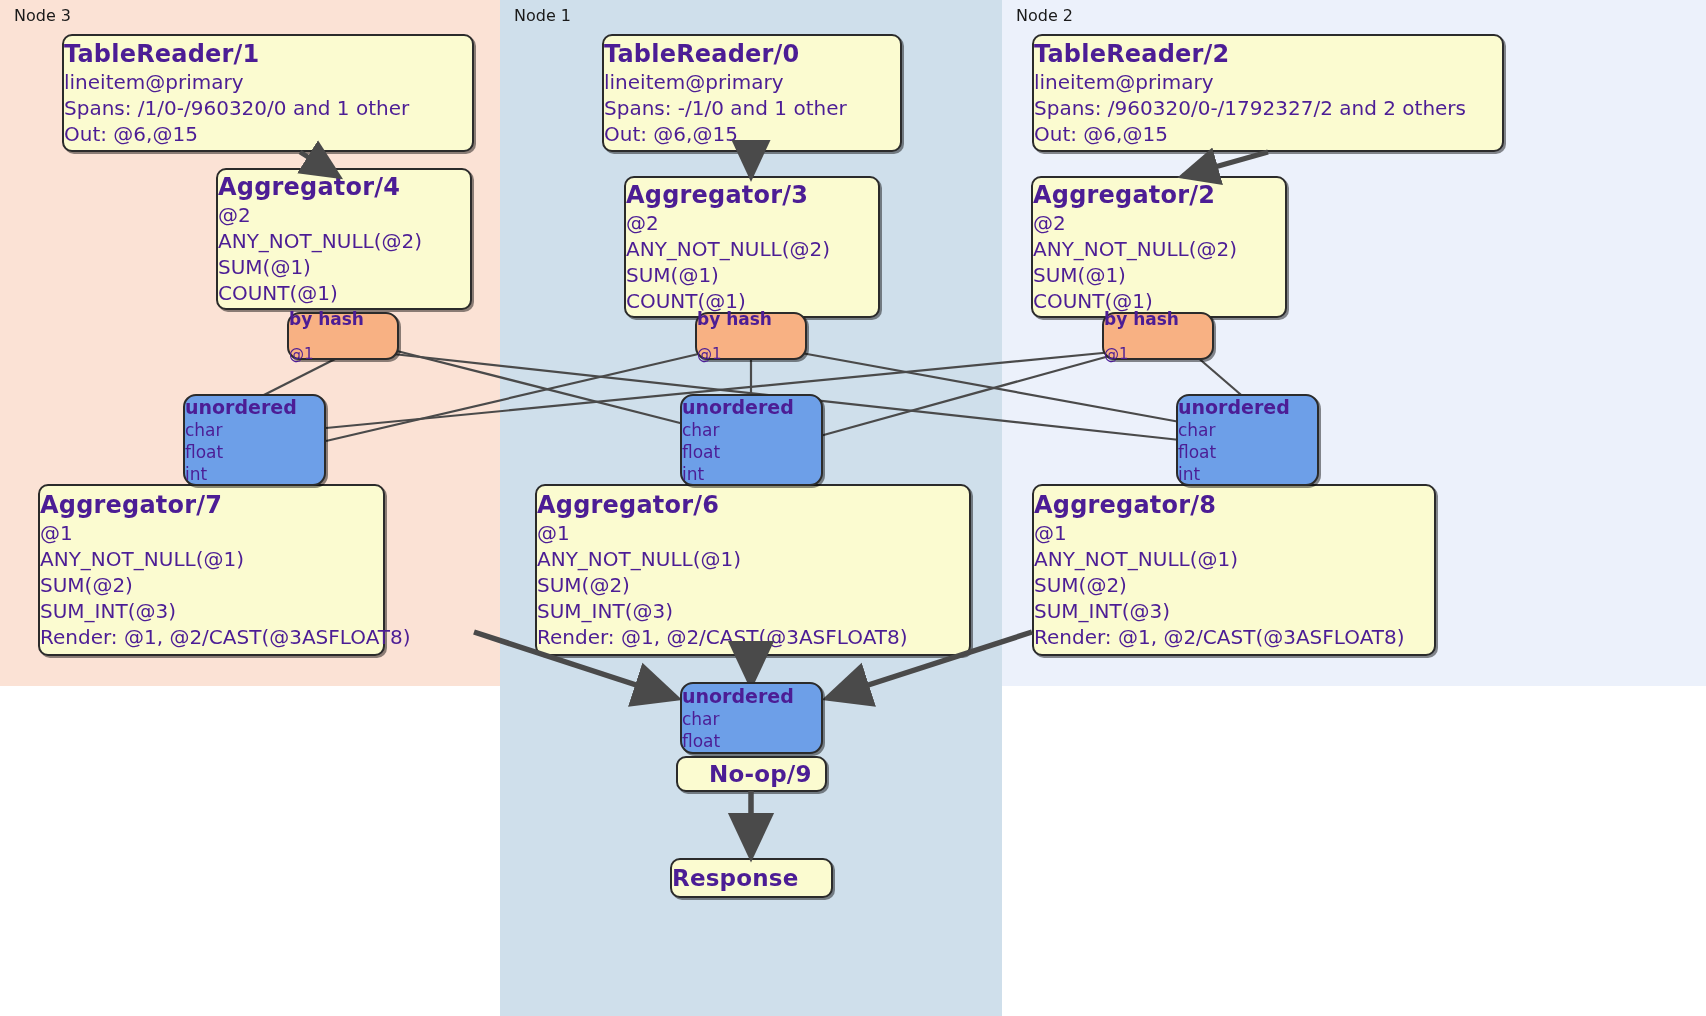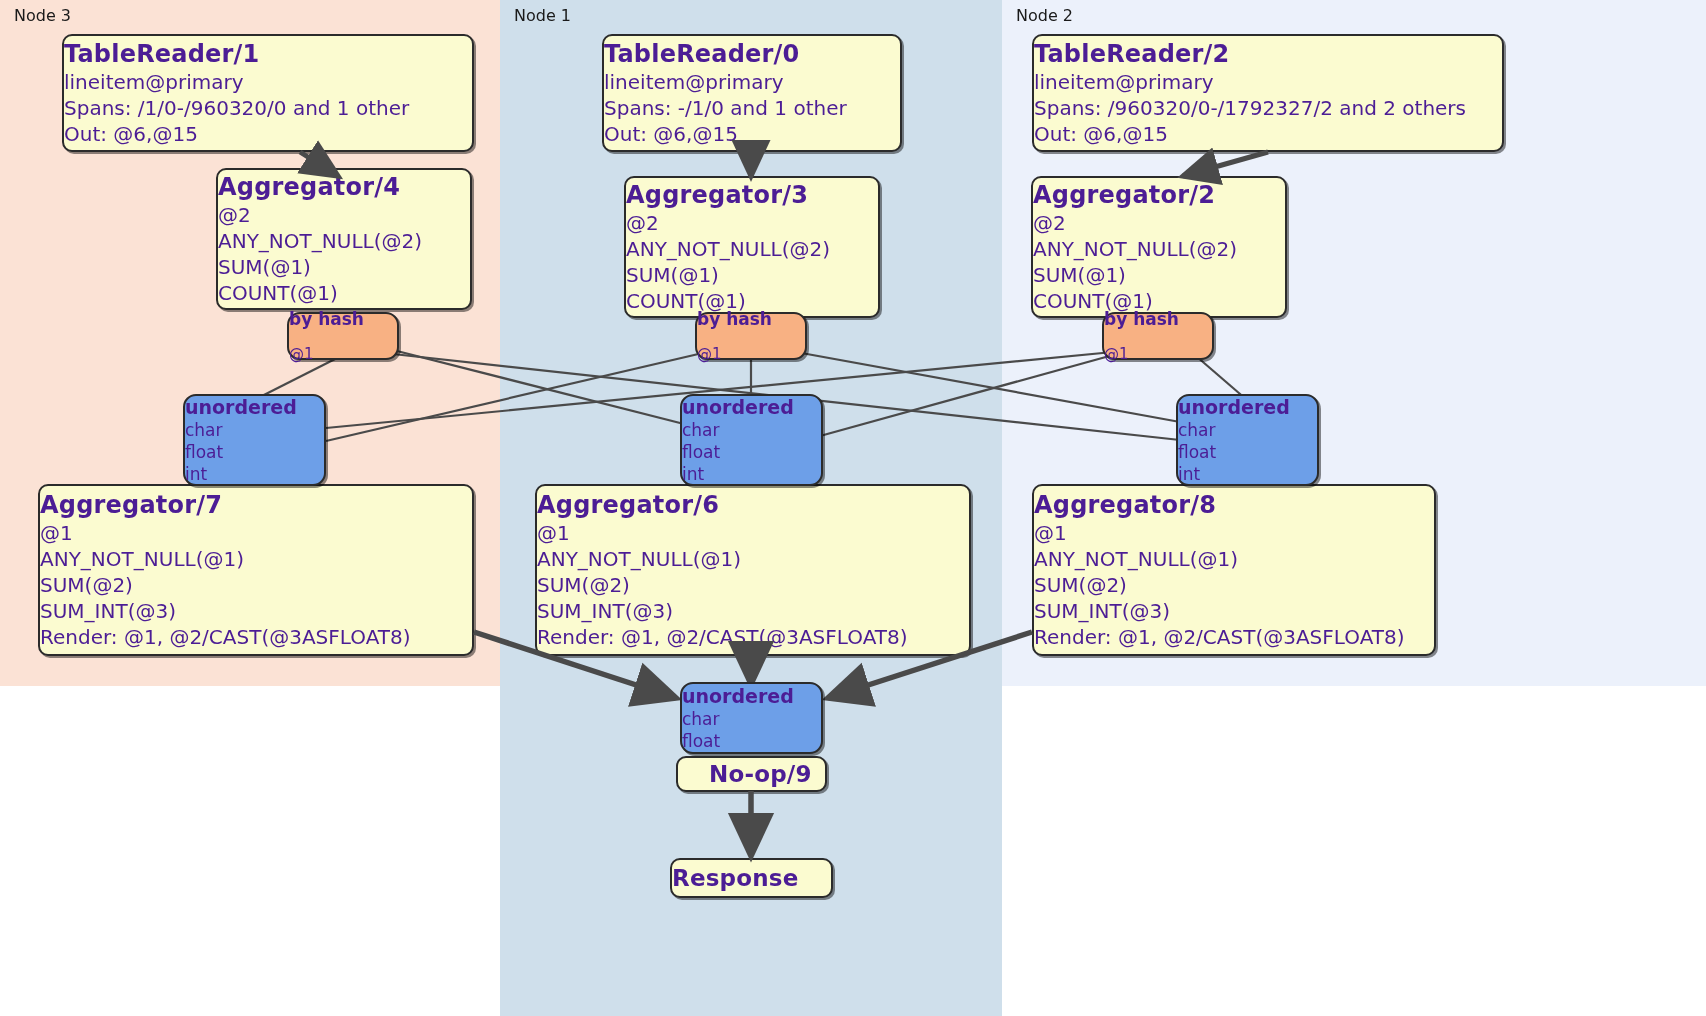--- a/index.html
+++ b/index.html
@@ -179,21 +179,21 @@
     <div class="line">int</div>
   </div>
 
   <div class="box sync z-sync" style="left:1176px;top:394px;width:143px;height:92px;">
     <div class="title">unordered</div>
     <div class="line">char</div>
     <div class="line">float</div>
     <div class="line">int</div>
   </div>
 
-  <div class="box proc z-proc" style="left:38px;top:484px;width:436px;height:172px;">
+  <div class="box proc z-proc" style="left:38px;top:484px;width:347px;height:172px;">
     <div class="title">Aggregator/7</div>
     <div class="line">@1</div>
     <div class="line">ANY_NOT_NULL(@1)</div>
     <div class="line">SUM(@2)</div>
     <div class="line">SUM_INT(@3)</div>
     <div class="line">Render: @1, @2/CAST(@3ASFLOAT8)</div>
   </div>
 
   <div class="box proc z-proc" style="left:535px;top:484px;width:436px;height:172px;">
     <div class="title">Aggregator/6</div>

